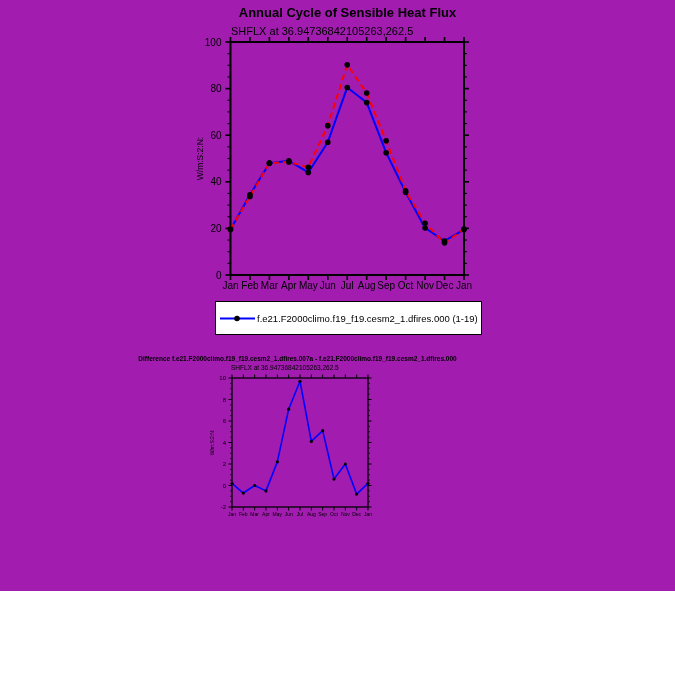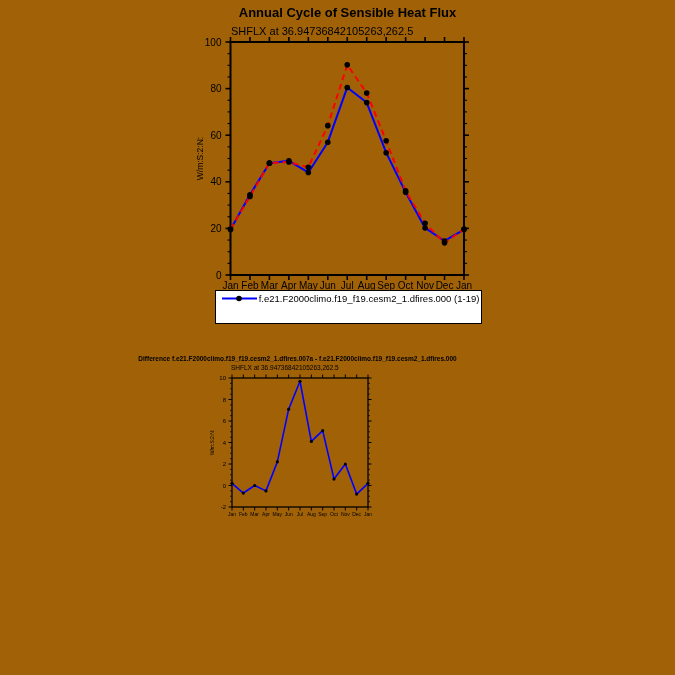--- a/index.html
+++ b/index.html
@@ -1,25 +1,25 @@
 <!DOCTYPE html>
 <html><head>
 <meta charset="utf-8">
 <style>
   html,body{margin:0;padding:0;background:#fff;}
-  #app{position:relative;width:675px;height:675px;background:#a16207;overflow:hidden;
+  #app{position:relative;width:675px;height:591px;background:#a21caf;overflow:hidden;
        font-family:"Liberation Sans",sans-serif;color:#000;}
   .chart-title{position:absolute;left:190px;top:5px;width:315px;text-align:center;
        font-weight:bold;font-size:13px;letter-spacing:0;}
   .chart-subtitle{position:absolute;left:231px;top:25px;font-size:11px;}
   #svg-chart1{position:absolute;left:150px;top:32px;}
   #svg-chart2{position:absolute;left:200px;top:369px;}
   svg text{font-family:"Liberation Sans",sans-serif;fill:#000;}
-  .legend{position:absolute;left:215px;top:290px;width:265px;height:32px;
-       border:1.6px solid #000;display:flex;flex-direction:row;
+  .legend{position:absolute;left:215px;top:301px;width:265px;height:32px;
+       border:1.6px solid #000;display:flex;flex-direction:column;
        justify-content:space-evenly;background:#fff;}
   .legend-row{display:flex;align-items:center;height:15px;}
   .legend-sample{width:38px;height:11px;margin-left:3px;flex:none;}
   .legend-label{font-size:9.5px;white-space:nowrap;line-height:11px;}
   .diff-title{position:absolute;left:135px;top:355px;width:325px;text-align:center;
        font-weight:bold;font-size:6.5px;}
   .diff-subtitle{position:absolute;left:231px;top:364px;font-size:6.5px;}
 </style>
 </head>
 <body>

